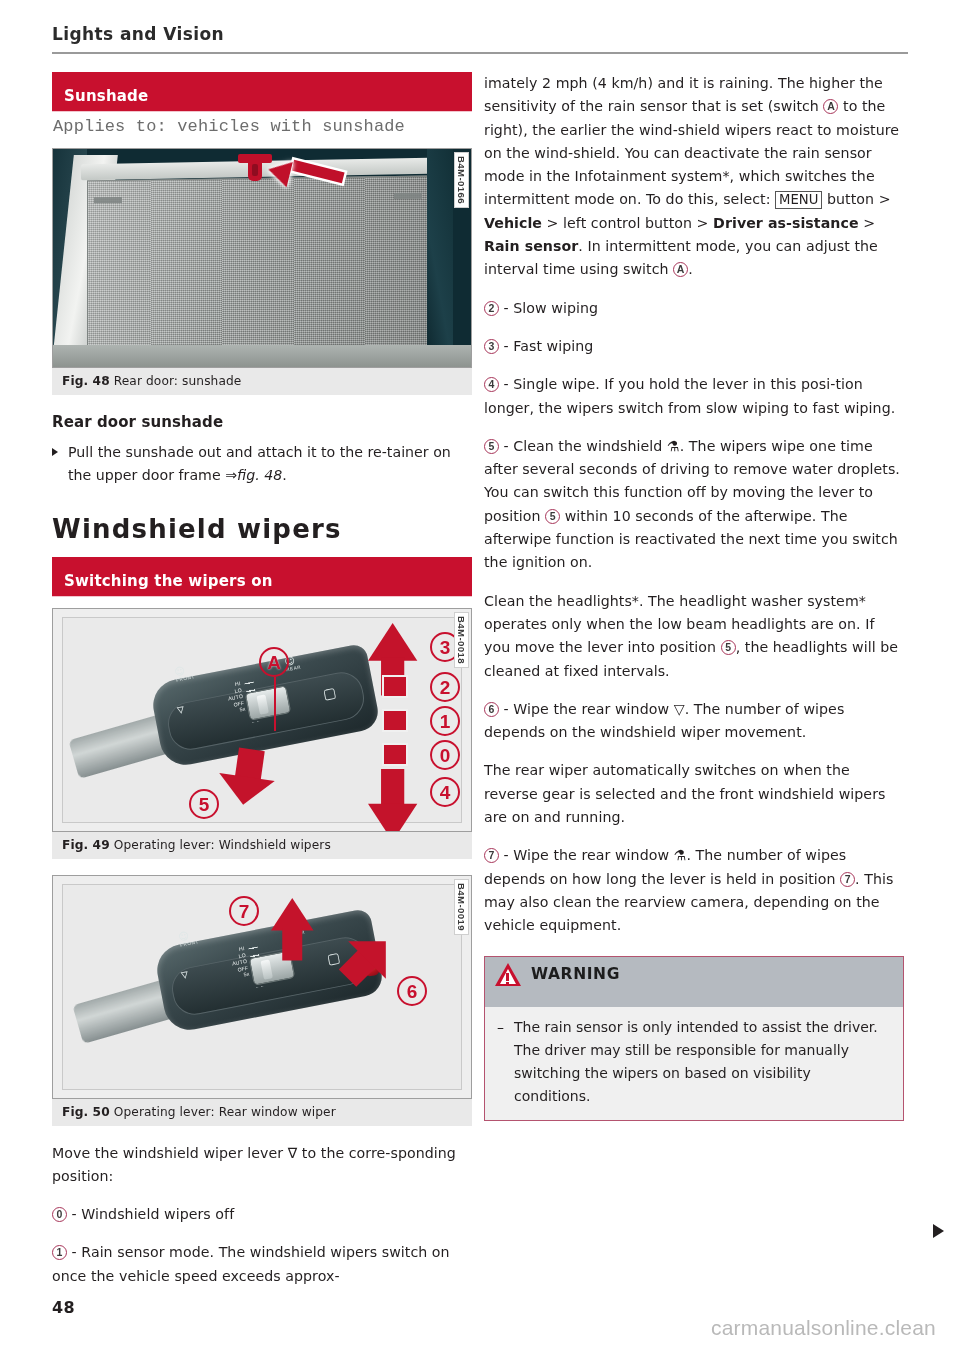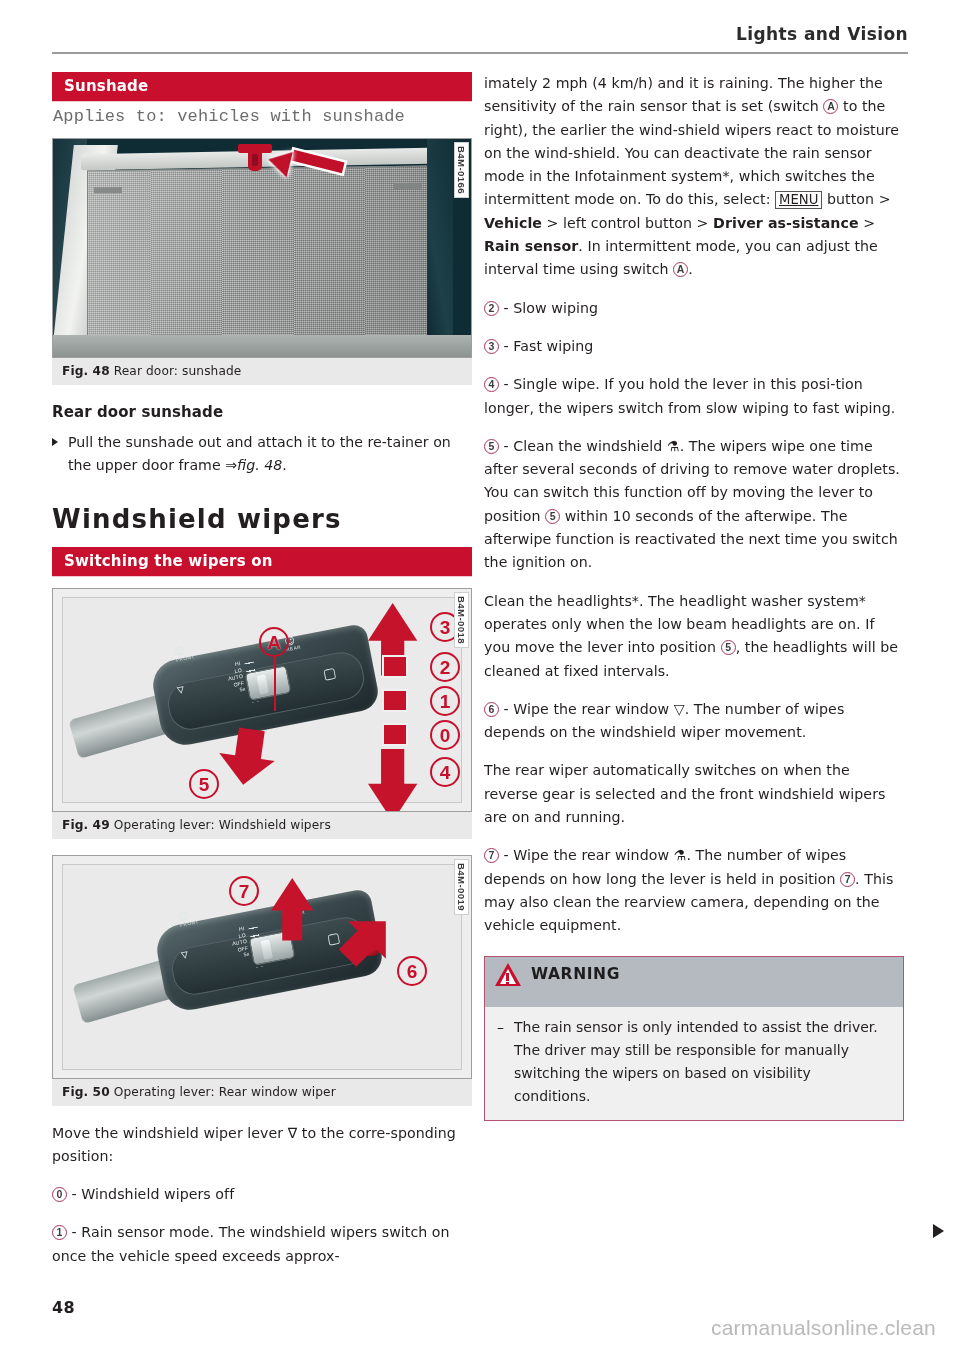--- a/index.html
+++ b/index.html
@@ -8,40 +8,40 @@
     background:#ffffff;
     font-family:"DejaVu Sans", sans-serif;
     color:#231f20;
     position:relative;
     overflow:hidden;
   }
   .page { position:absolute; inset:0; }
 
   
   .run-head {
-    position:absolute; left:52px; top:24px; width:856px;text-align:right;
+    position:absolute; left:52px; top:24px; width:856px;
   }
   .run-head-title {
     font-size:17px; font-weight:bold; letter-spacing:.4px;
     color:#2b2b2b;
   }
   .run-head-rule {
     margin-top:8px; height:2px; background:#9a9a9a;
   }
 
   
   .col { position:absolute; top:72px; width:420px; }
   .col-left  { left:52px; }
   .col-right { left:484px; }
 
   
   .sec-bar {
     background:#c8102e; color:#ffffff;
     font-size:15px; font-weight:bold;
-    padding:5px 10px 6px 12px;
+    padding:15px 10px 6px 12px;
     letter-spacing:.2px;
     box-shadow:0 1px 0 #f2c4cd;
   }
   .applies {
     font-size:17px; color:#6d6d6d; margin:6px 0 12px 1px;
     letter-spacing:.15px;
     font-family:Liberation Mono, monospace;
   }
 
   
@@ -66,21 +66,20 @@
   .bullet .tri {
     position:absolute; left:0; top:7px;
     width:0;height:0;border-left:6px solid #231f20;
     border-top:4px solid transparent;border-bottom:4px solid transparent;
   }
   .bold { font-weight:bold; }
   .ital { font-style:italic; }
   .menukey {
     border:1px solid #555; padding:0 3px 1px 3px; font-size:13.2px;
     white-space:nowrap;
-    text-decoration:underline;
   }
   .arrowref { font-style:normal; }
 
   
   .circ {
     display:inline-block; width:15px; height:15px; line-height:13.4px;
     border:1.3px solid #a8365a; border-radius:50%;
     font-size:10.5px; font-weight:bold; text-align:center;
     color:#3a3a3a; vertical-align:1px; box-sizing:border-box;
     font-family:"Liberation Sans", sans-serif;

